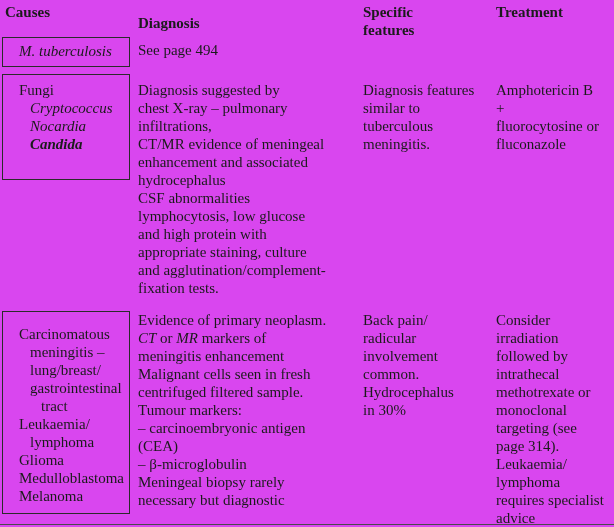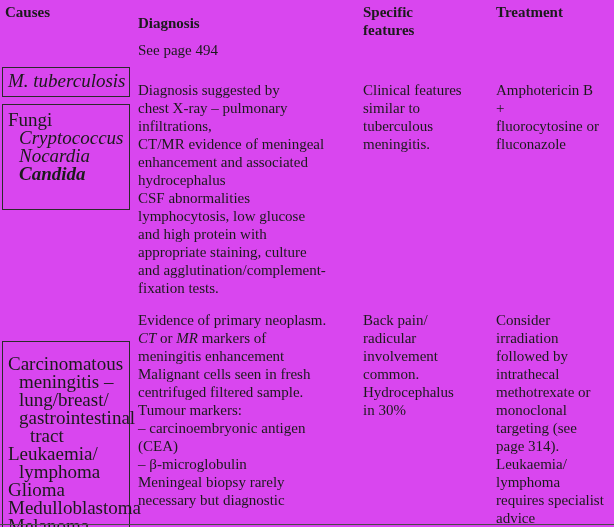--- a/index.html
+++ b/index.html
@@ -20,24 +20,23 @@
   }
   .cell{
     position:absolute;
     font-size:15px;
     line-height:18px;
   }
   .cbox{
     position:absolute;
     border:1px solid #2b2b2b;
     box-sizing:border-box;
-    font-size:19px;
+    font-size:15px;
     line-height:18px;
-    padding-left:5px;
-    margin-top:30px;
+    padding-left:16px;
   }
   .tline{white-space:pre;}
   .cell .tline{white-space:normal;}
   .it{font-style:italic;}
   .brule{
     position:absolute;
     background:#4a4a4a;
   }
 </style>
 </head>
@@ -71,21 +70,21 @@
       <div class="tline"><span>enhancement and associated</span></div>
       <div class="tline"><span>hydrocephalus</span></div>
       <div class="tline"><span>CSF abnormalities</span></div>
       <div class="tline"><span>lymphocytosis, low glucose</span></div>
       <div class="tline"><span>and high protein with</span></div>
       <div class="tline"><span>appropriate staining, culture</span></div>
       <div class="tline"><span>and agglutination/complement-</span></div>
       <div class="tline"><span>fixation tests.</span></div>
     </div>
   <div class="cell" style="left:363px;top:81px;width:127px;">
-      <div class="tline"><span>Clinical features</span></div>
+      <div class="tline"><span>Diagnosis features</span></div>
       <div class="tline"><span>similar to</span></div>
       <div class="tline"><span>tuberculous</span></div>
       <div class="tline"><span>meningitis.</span></div>
     </div>
   <div class="cell" style="left:496px;top:81px;width:117px;">
       <div class="tline"><span>Amphotericin B</span></div>
       <div class="tline"><span>+</span></div>
       <div class="tline"><span>fluorocytosine or</span></div>
       <div class="tline"><span>fluconazole</span></div>
     </div>

